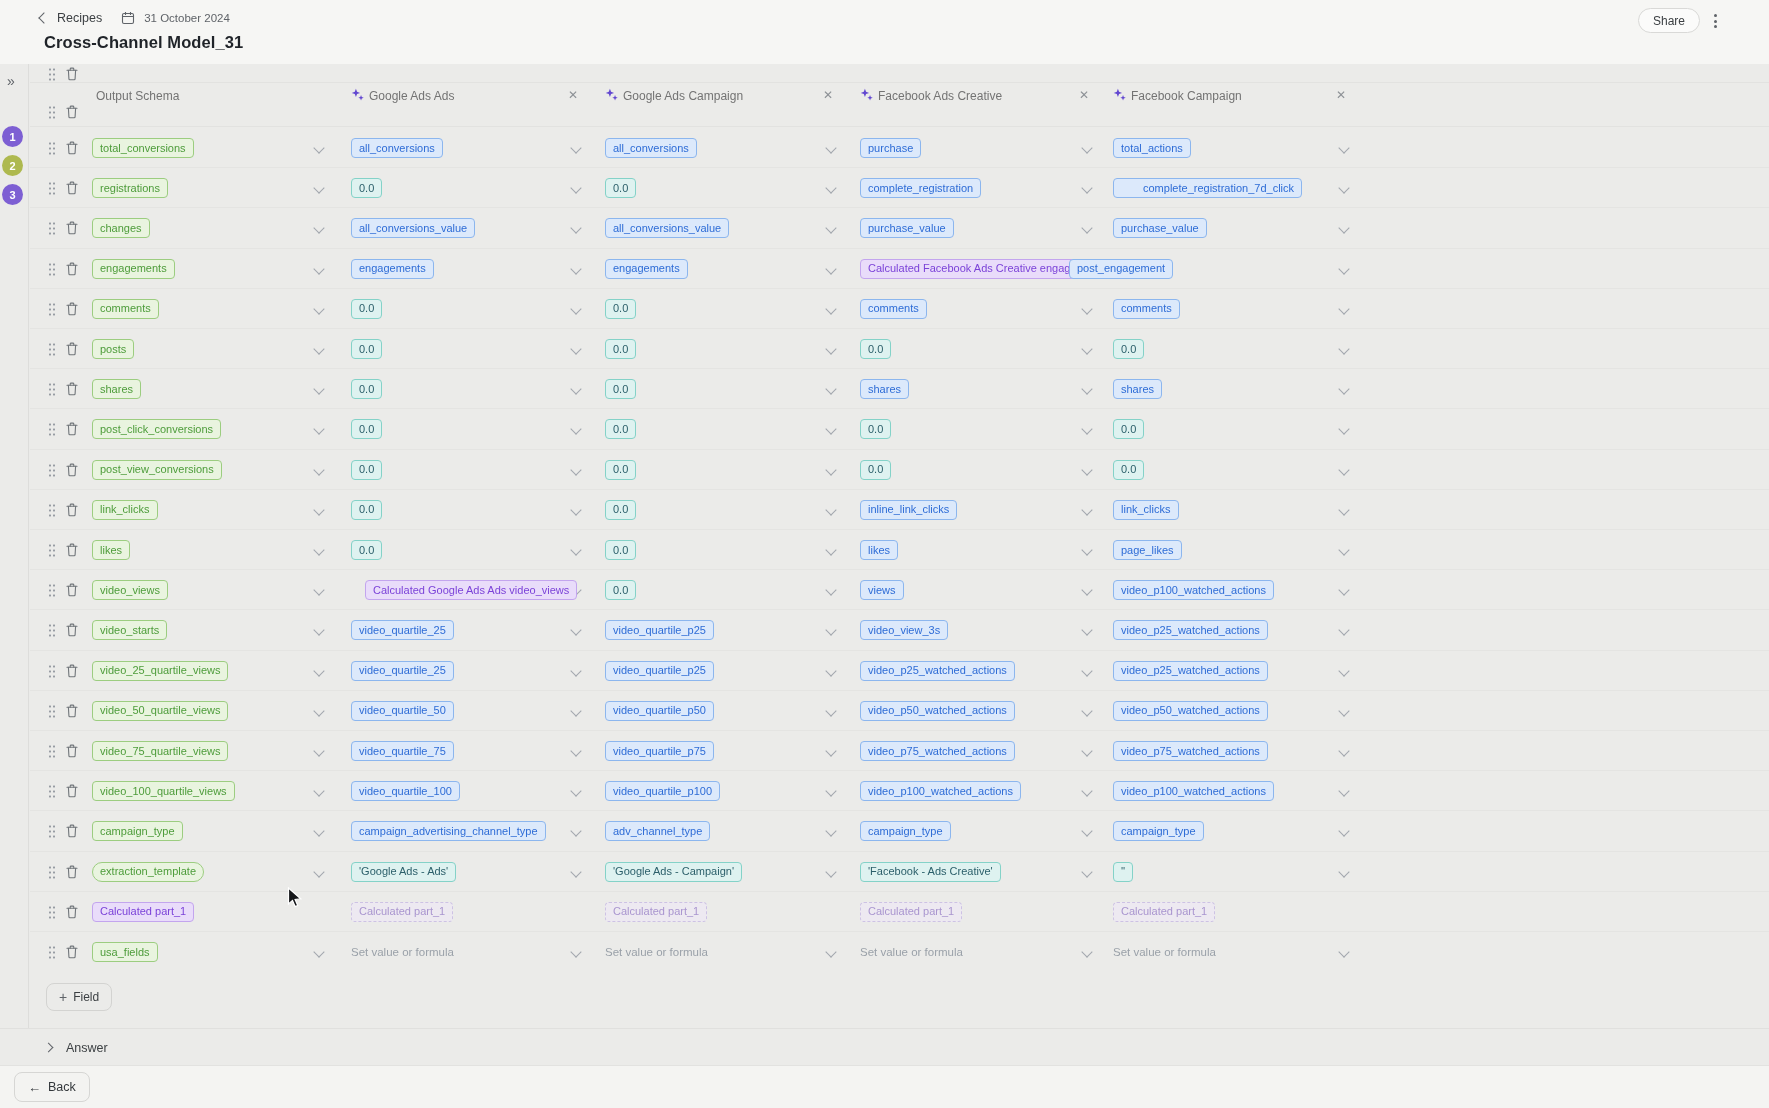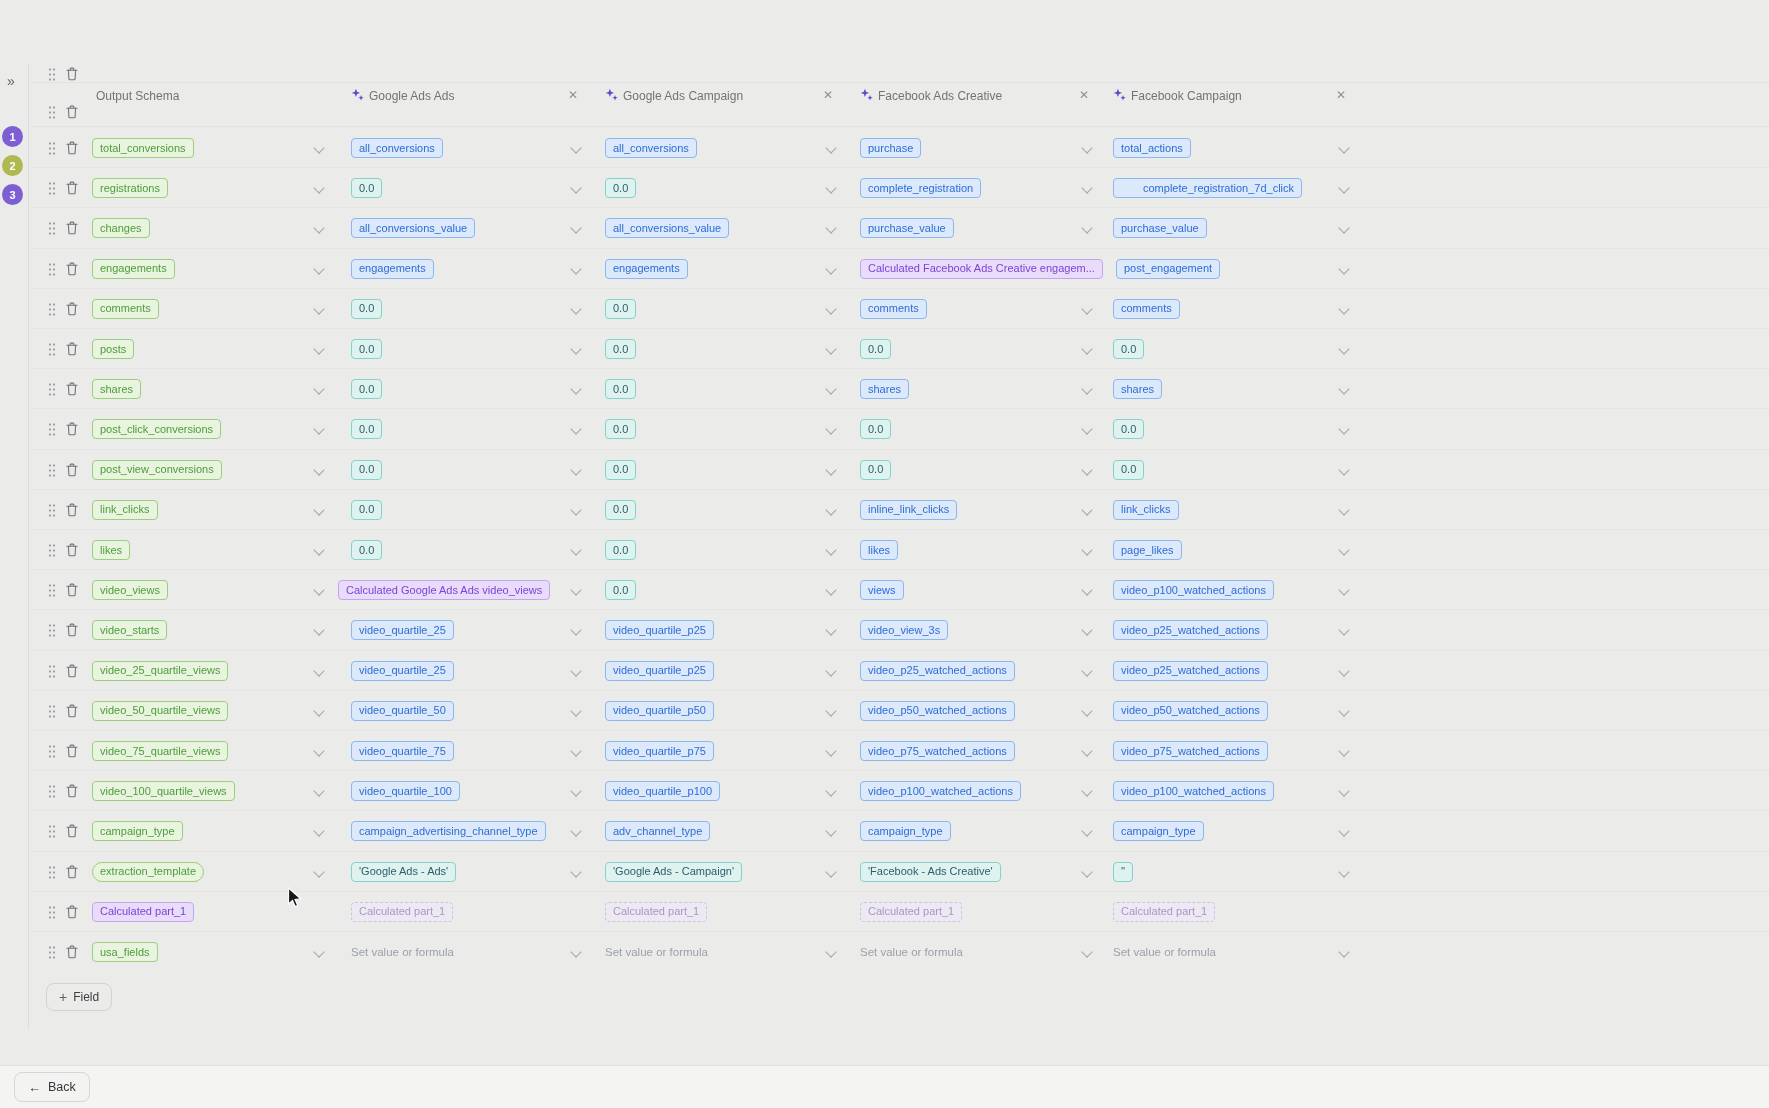--- a/index.html
+++ b/index.html
@@ -64,20 +64,40 @@
   .status{display:flex;align-items:center;gap:8px;font-size:13px;color:#33373b;}
   .dot{width:11px;height:11px;border-radius:50%;}
   .arrow{font-size:13px;line-height:1;}
   .cursor{position:absolute;left:287px;top:887px;z-index:50;}
 </style>
 </head>
 <body>
 
 <div class="screen">
 
+  <div class="topbar">
+    <div class="nav">
+      <span class="chev left"></span>
+      <span class="nav-link">Recipes</span>
+      <span class="cal">
+        <svg width="14" height="14" viewBox="0 0 14 14" fill="none" stroke="#5f6368" stroke-width="1.1">
+          <rect x="1.5" y="2.5" width="11" height="10" rx="1.5"></rect>
+            <path d="M1.5 5.5h11M4.5 1v3M9.5 1v3"></path>
+        </svg>
+      </span>
+      <span class="date">31 October 2024</span>
+    </div>
+    <div class="title">Cross-Channel Model_31</div>
+    <button class="share-btn">Share</button>
+    <span class="kebab">
+        <i></i>
+        <i></i>
+        <i></i>
+      </span>
+  </div>
 
   <div class="vline"></div>
   <span class="expand">»</span>
   <div id="badges">
       <span class="badge" style="background: rgb(125, 95, 211); top: 126px;">1</span>
       <span class="badge" style="background: rgb(174, 185, 79); top: 155px;">2</span>
       <span class="badge" style="background: rgb(125, 95, 211); top: 184px;">3</span>
     </div>
 
   <div class="hline" style="top:82px"></div>
@@ -211,21 +231,21 @@
         </span>
         <span class="cell-chev" style="left: 315px;"></span>
         <span class="pill green" style="left: 92px;">engagements</span>
         <span class="cell-chev" style="left: 572px;"></span>
         <span class="pill blue" style="left: 351px;">engagements</span>
         <span class="cell-chev" style="left: 827px;"></span>
         <span class="pill blue" style="left: 605px;">engagements</span>
         <span class="cell-chev" style="left: 1083px;"></span>
         <span class="pill purple" style="left: 860px;">Calculated Facebook Ads Creative engagem...</span>
         <span class="cell-chev" style="left: 1340px;"></span>
-        <span class="pill blue" style="left: 1116px;">post_engagement</span>
+        <span class="pill blue" style="left: 1069px;">post_engagement</span>
       </div>
       <div class="row" style="top: 288.8px; height: 40.2px;">
         <span class="handle"></span>
         <span class="trash">
           <svg width="12" height="14" viewBox="0 0 12 14" fill="none" stroke="#70757a" stroke-width="1.1" stroke-linecap="round">
             <path d="M1 3.2h10"></path>
             <path d="M4.2 3.2V2c0-.5.4-.9.9-.9h1.8c.5 0 .9.4.9.9v1.2"></path>
             <path d="M2.4 3.2l.5 8.6c0 .6.5 1 1 1h4.2c.5 0 1-.4 1-1l.5-8.6"></path>
           </svg>
         </span>
@@ -365,21 +385,21 @@
         <span class="trash">
           <svg width="12" height="14" viewBox="0 0 12 14" fill="none" stroke="#70757a" stroke-width="1.1" stroke-linecap="round">
             <path d="M1 3.2h10"></path>
             <path d="M4.2 3.2V2c0-.5.4-.9.9-.9h1.8c.5 0 .9.4.9.9v1.2"></path>
             <path d="M2.4 3.2l.5 8.6c0 .6.5 1 1 1h4.2c.5 0 1-.4 1-1l.5-8.6"></path>
           </svg>
         </span>
         <span class="cell-chev" style="left: 315px;"></span>
         <span class="pill green" style="left: 92px;">video_views</span>
         <span class="cell-chev" style="left: 572px;"></span>
-        <span class="pill purple" style="left: 338px;">Calculated Google Ads Ads video_views</span>
+        <span class="pill purple" style="left: 365px;">Calculated Google Ads Ads video_views</span>
         <span class="cell-chev" style="left: 827px;"></span>
         <span class="pill teal" style="left: 605px;">0.0</span>
         <span class="cell-chev" style="left: 1083px;"></span>
         <span class="pill blue" style="left: 860px;">views</span>
         <span class="cell-chev" style="left: 1340px;"></span>
         <span class="pill blue" style="left: 1113px;">video_p100_watched_actions</span>
       </div>
       <div class="row" style="top: 610.4px; height: 40.2px;">
         <span class="handle"></span>
         <span class="trash">
@@ -555,20 +575,24 @@
         <span class="cell-chev" style="left: 1340px;"></span>
         <span class="ph" style="left: 1113px;">Set value or formula</span>
       </div>
     </div>
 
   <button class="add-field">
     <span class="plus">+</span>
     <span>Field</span>
   </button>
 
+  <div class="answer">
+    <span class="chev right"></span>
+    <span>Answer</span>
+  </div>
 
   <div class="bottombar">
     <button class="btn plain back-btn">
       <span class="arrow">←</span>
       <span>Back</span>
     </button>
   </div>
 
   <span class="cursor">
     <svg width="17" height="22" viewBox="0 0 17 22">

